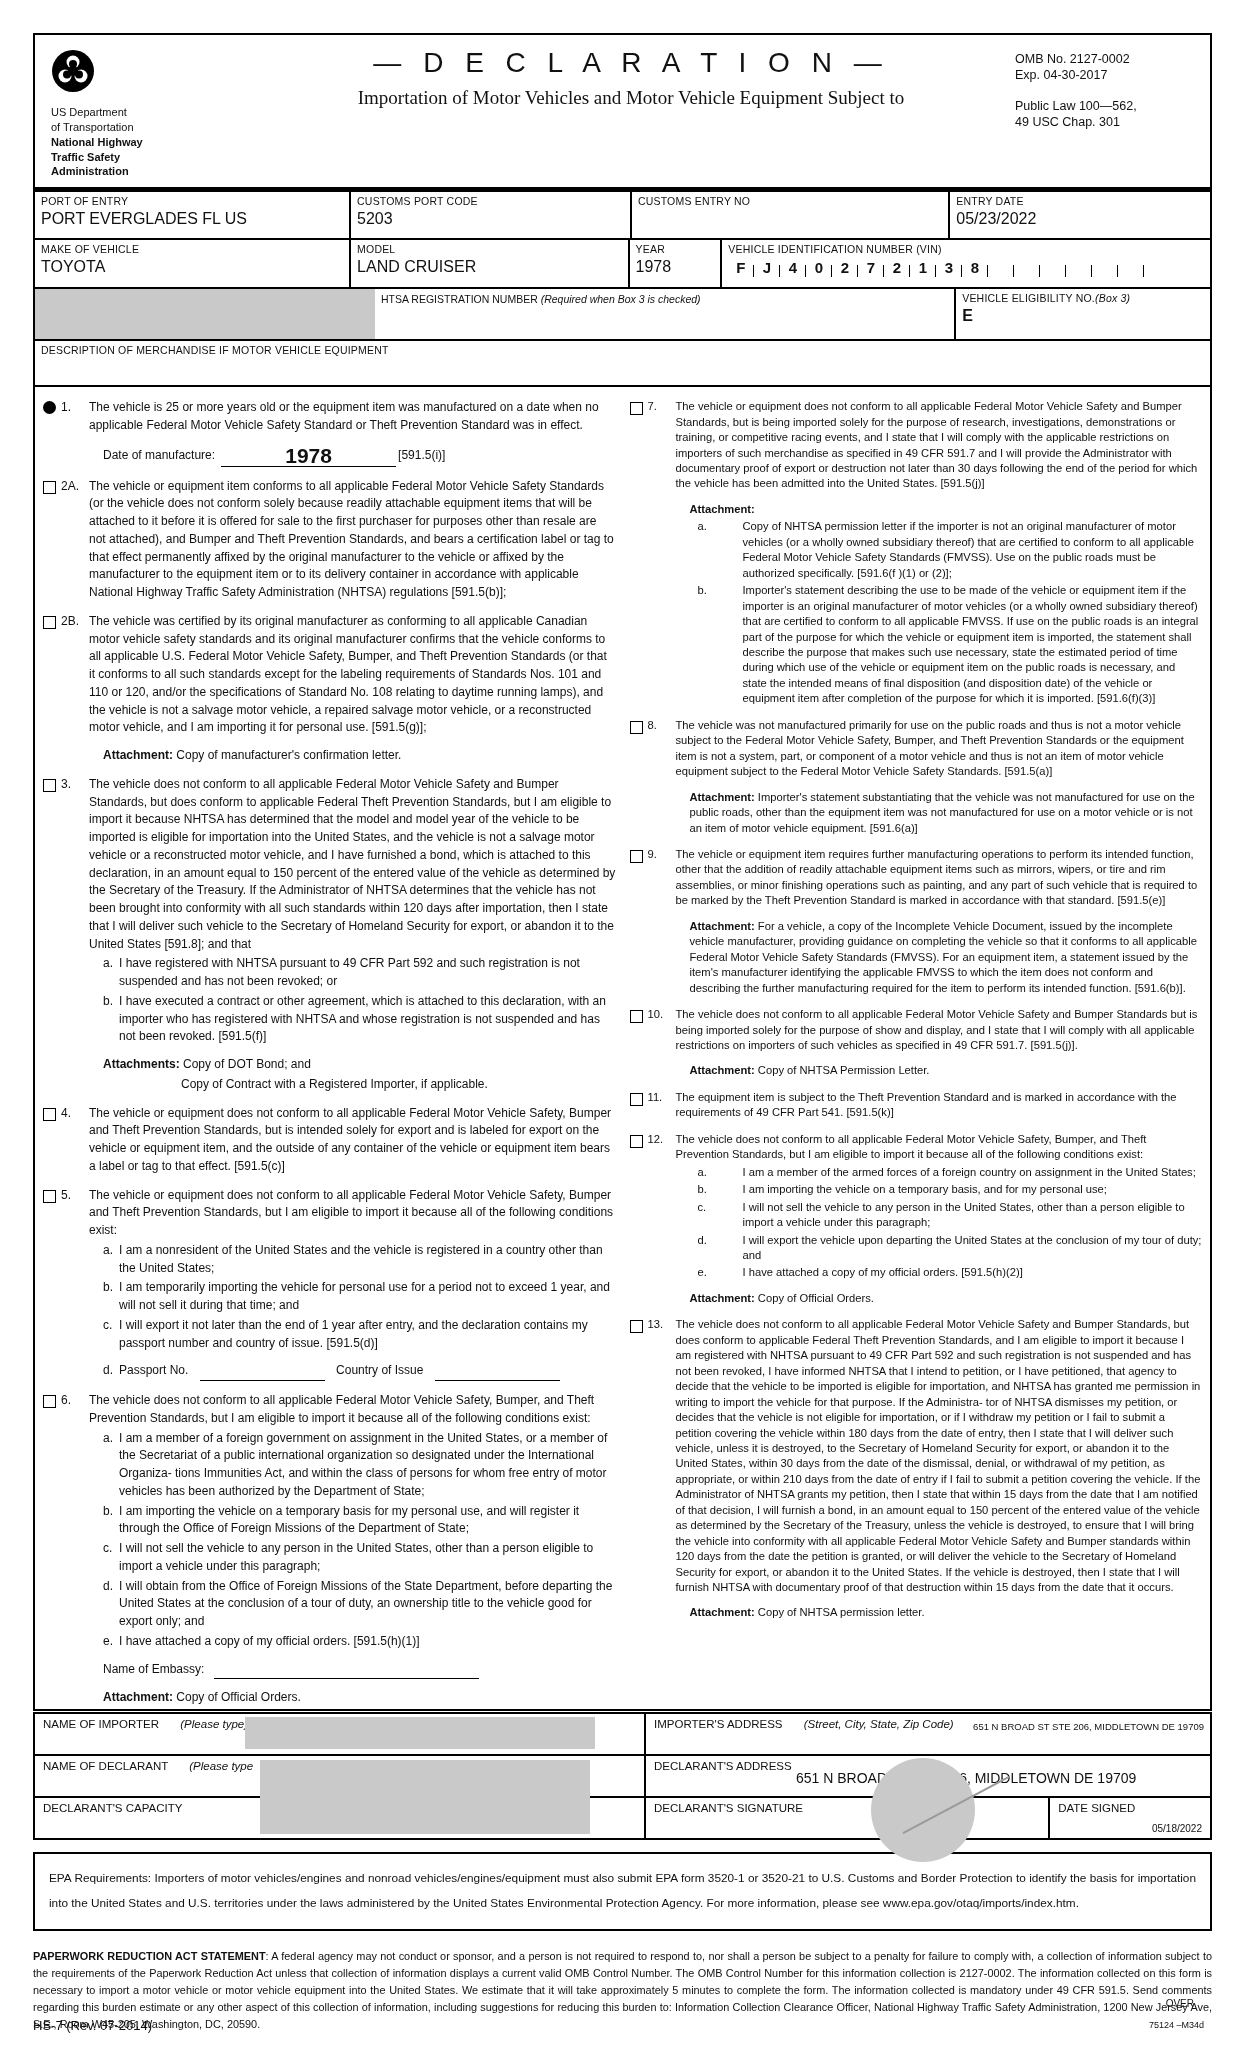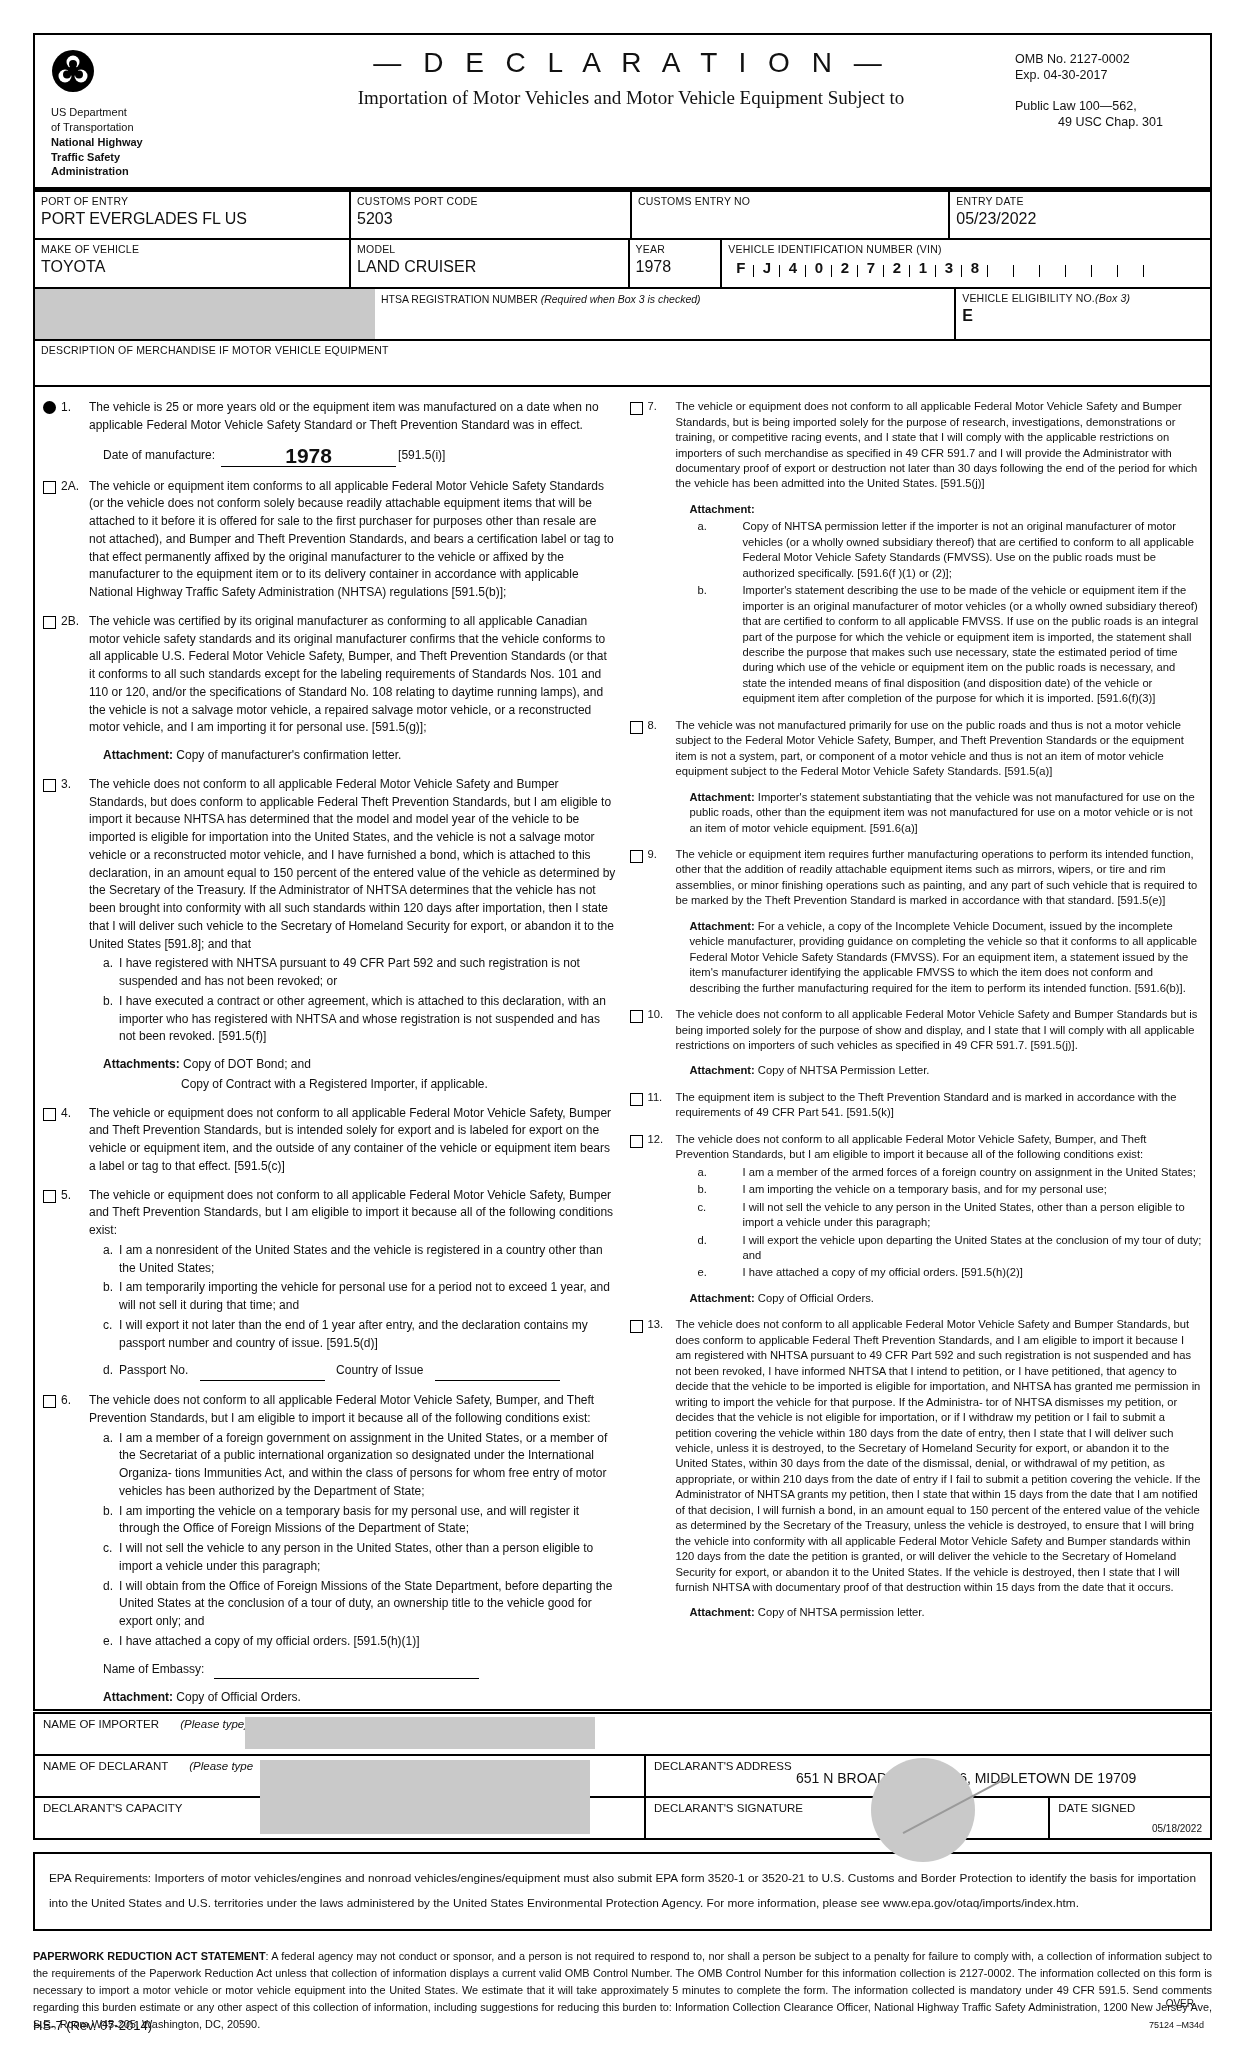--- a/index.html
+++ b/index.html
@@ -127,21 +127,21 @@
         </div>
       </div>
       <div class="hdr-center">
         <div class="decl-title">— D E C L A R A T I O N —</div>
         <div class="decl-sub">Importation of Motor Vehicles and Motor Vehicle Equipment Subject to</div>
       </div>
       <div class="hdr-right">
         <div>OMB No. 2127-0002</div>
         <div>Exp. 04-30-2017</div>
         <div class="omb2">Public Law 100—562,</div>
-        <div style="text-align:center">49 USC Chap. 301</div>
+        <div style="">49 USC Chap. 301</div>
       </div>
     </div>
 
     <div class="frow rowa">
       <div class="fcell">
         <div class="flabel">PORT OF ENTRY</div>
         <div class="fvalue">PORT EVERGLADES FL US</div>
       </div>
       <div class="fcell">
         <div class="flabel">CUSTOMS PORT CODE</div>
@@ -426,20 +426,25 @@
         </div>
     </div>
   </div>
 
   <div class="imp-table" style="top:1712px;">
     <div class="irow irow-12">
       <div class="icell">
         <span>NAME OF IMPORTER</span>
         <span class="hint">(Please type)</span>
         <div class="redact" style="left:210px;top:3px;width:350px;height:32px;z-index:2"></div>
+      </div>
+      <div class="icell">
+        <span>IMPORTER'S ADDRESS</span>
+        <span class="hint">(Street, City, State, Zip Code)</span>
+        <span class="addr-small">651 N BROAD ST STE 206, MIDDLETOWN DE 19709</span>
       </div>
     </div>
     <div class="irow irow-12">
       <div class="icell">
         <span>NAME OF DECLARANT</span>
         <span class="hint">(Please type</span>
         <div class="redact" style="left:225px;top:4px;width:330px;height:74px;z-index:2"></div>
       </div>
       <div class="icell">
         <span>DECLARANT'S ADDRESS</span>

